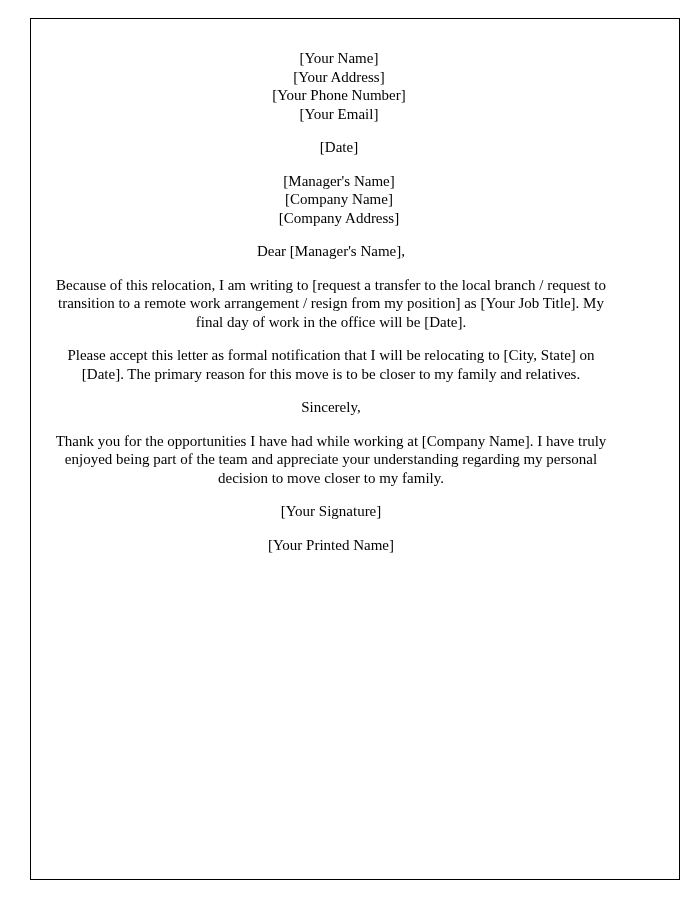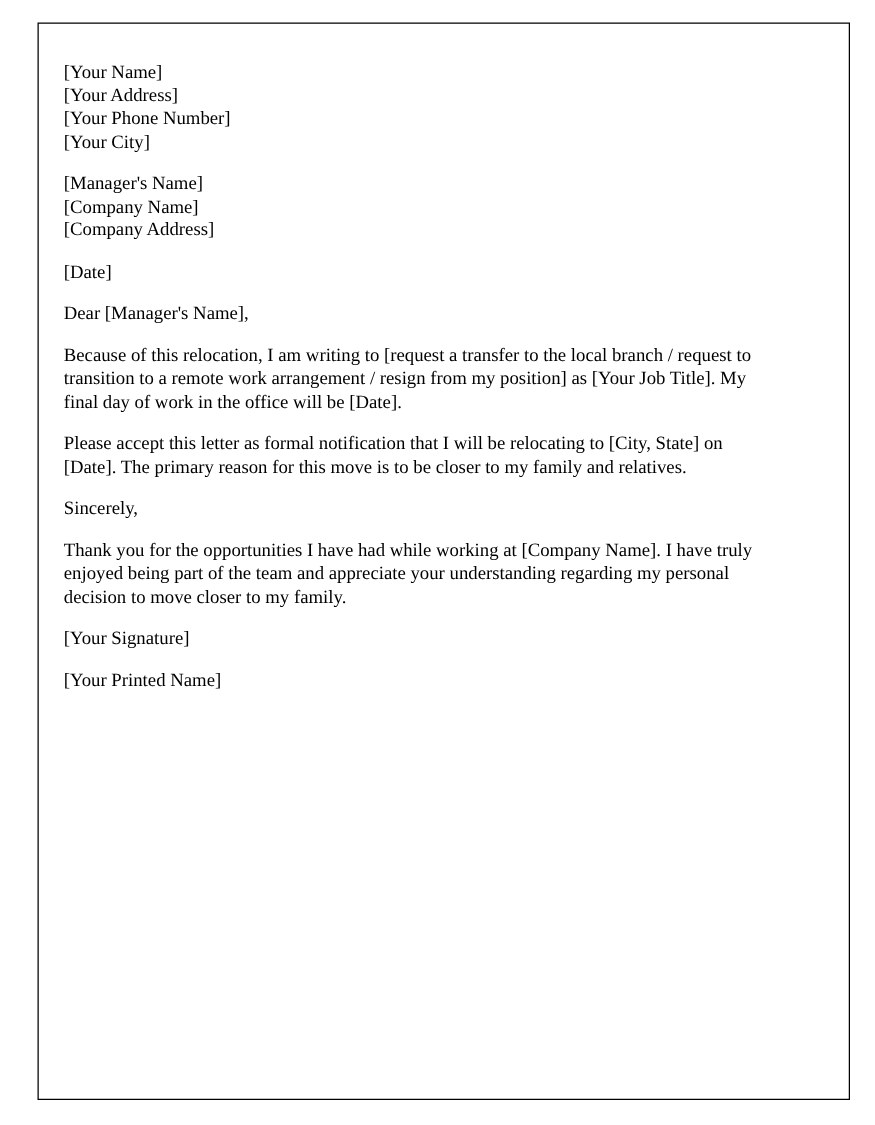--- a/index.html
+++ b/index.html
@@ -22,20 +22,21 @@
     height: 862px;
     border: 1px solid #000000;
     box-sizing: border-box;
     background: #ffffff;
     overflow: hidden;
   }
   .page-inner {
     padding: 30px 52px 0 20px;
     font-size: 15px;
     line-height: 18.5px;
+    text-align: center;
   }
   .block {
     margin: 0 0 15px 0;
   }
   .line {
     display: block;
   }
   p.para {
     margin: 0 16px 15px 0;
   }
@@ -43,31 +44,31 @@
 </head>
 <body>
 
 <div class="page">
   <div class="page-inner">
 
     <div class="block">
       <span class="line">[Your Name]</span>
       <span class="line">[Your Address]</span>
       <span class="line">[Your Phone Number]</span>
-      <span class="line">[Your City]</span>
+      <span class="line">[Your Email]</span>
+    </div>
+
+    <div class="block">
+      <span class="line">[Date]</span>
     </div>
 
     <div class="block">
       <span class="line">[Manager's Name]</span>
       <span class="line">[Company Name]</span>
       <span class="line">[Company Address]</span>
-    </div>
-
-    <div class="block">
-      <span class="line">[Date]</span>
     </div>
 
     <p class="para">Dear [Manager's Name],</p>
 
     <p class="para">Because of this relocation, I am writing to [request a transfer to the local branch / request to transition to a remote work arrangement / resign from my position] as [Your Job Title]. My final day of work in the office will be [Date].</p>
 
     <p class="para">Please accept this letter as formal notification that I will be relocating to [City, State] on [Date]. The primary reason for this move is to be closer to my family and relatives.</p>
 
 
     <p class="para">Sincerely,</p>

